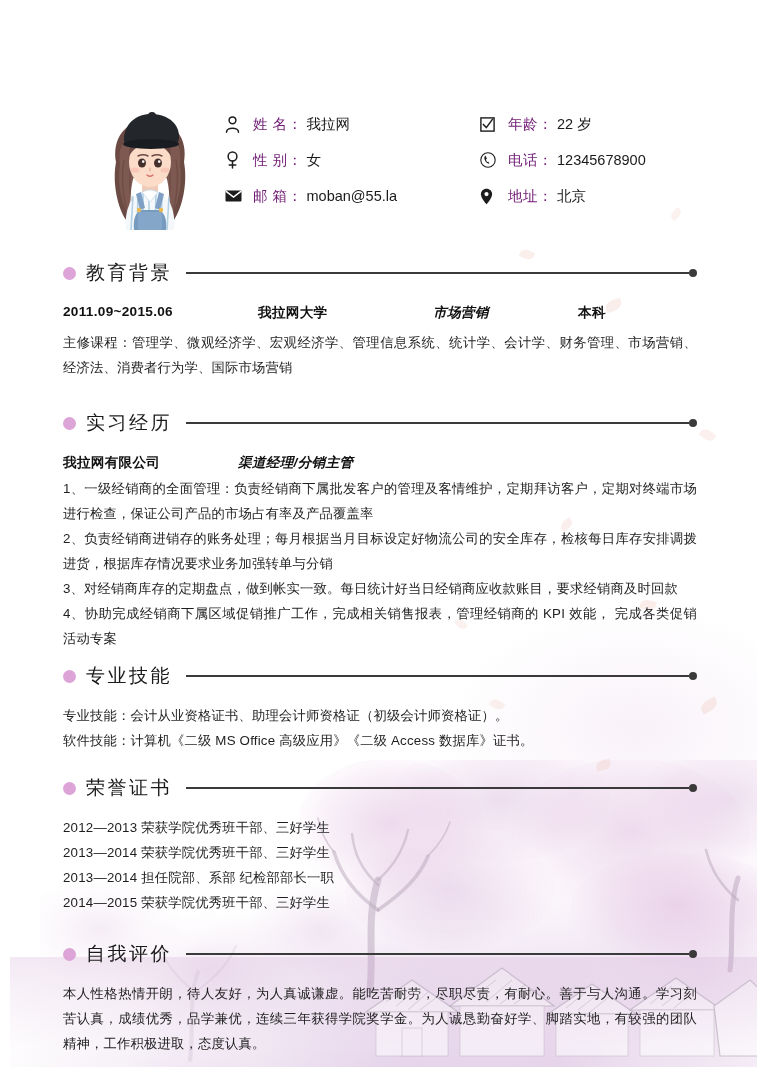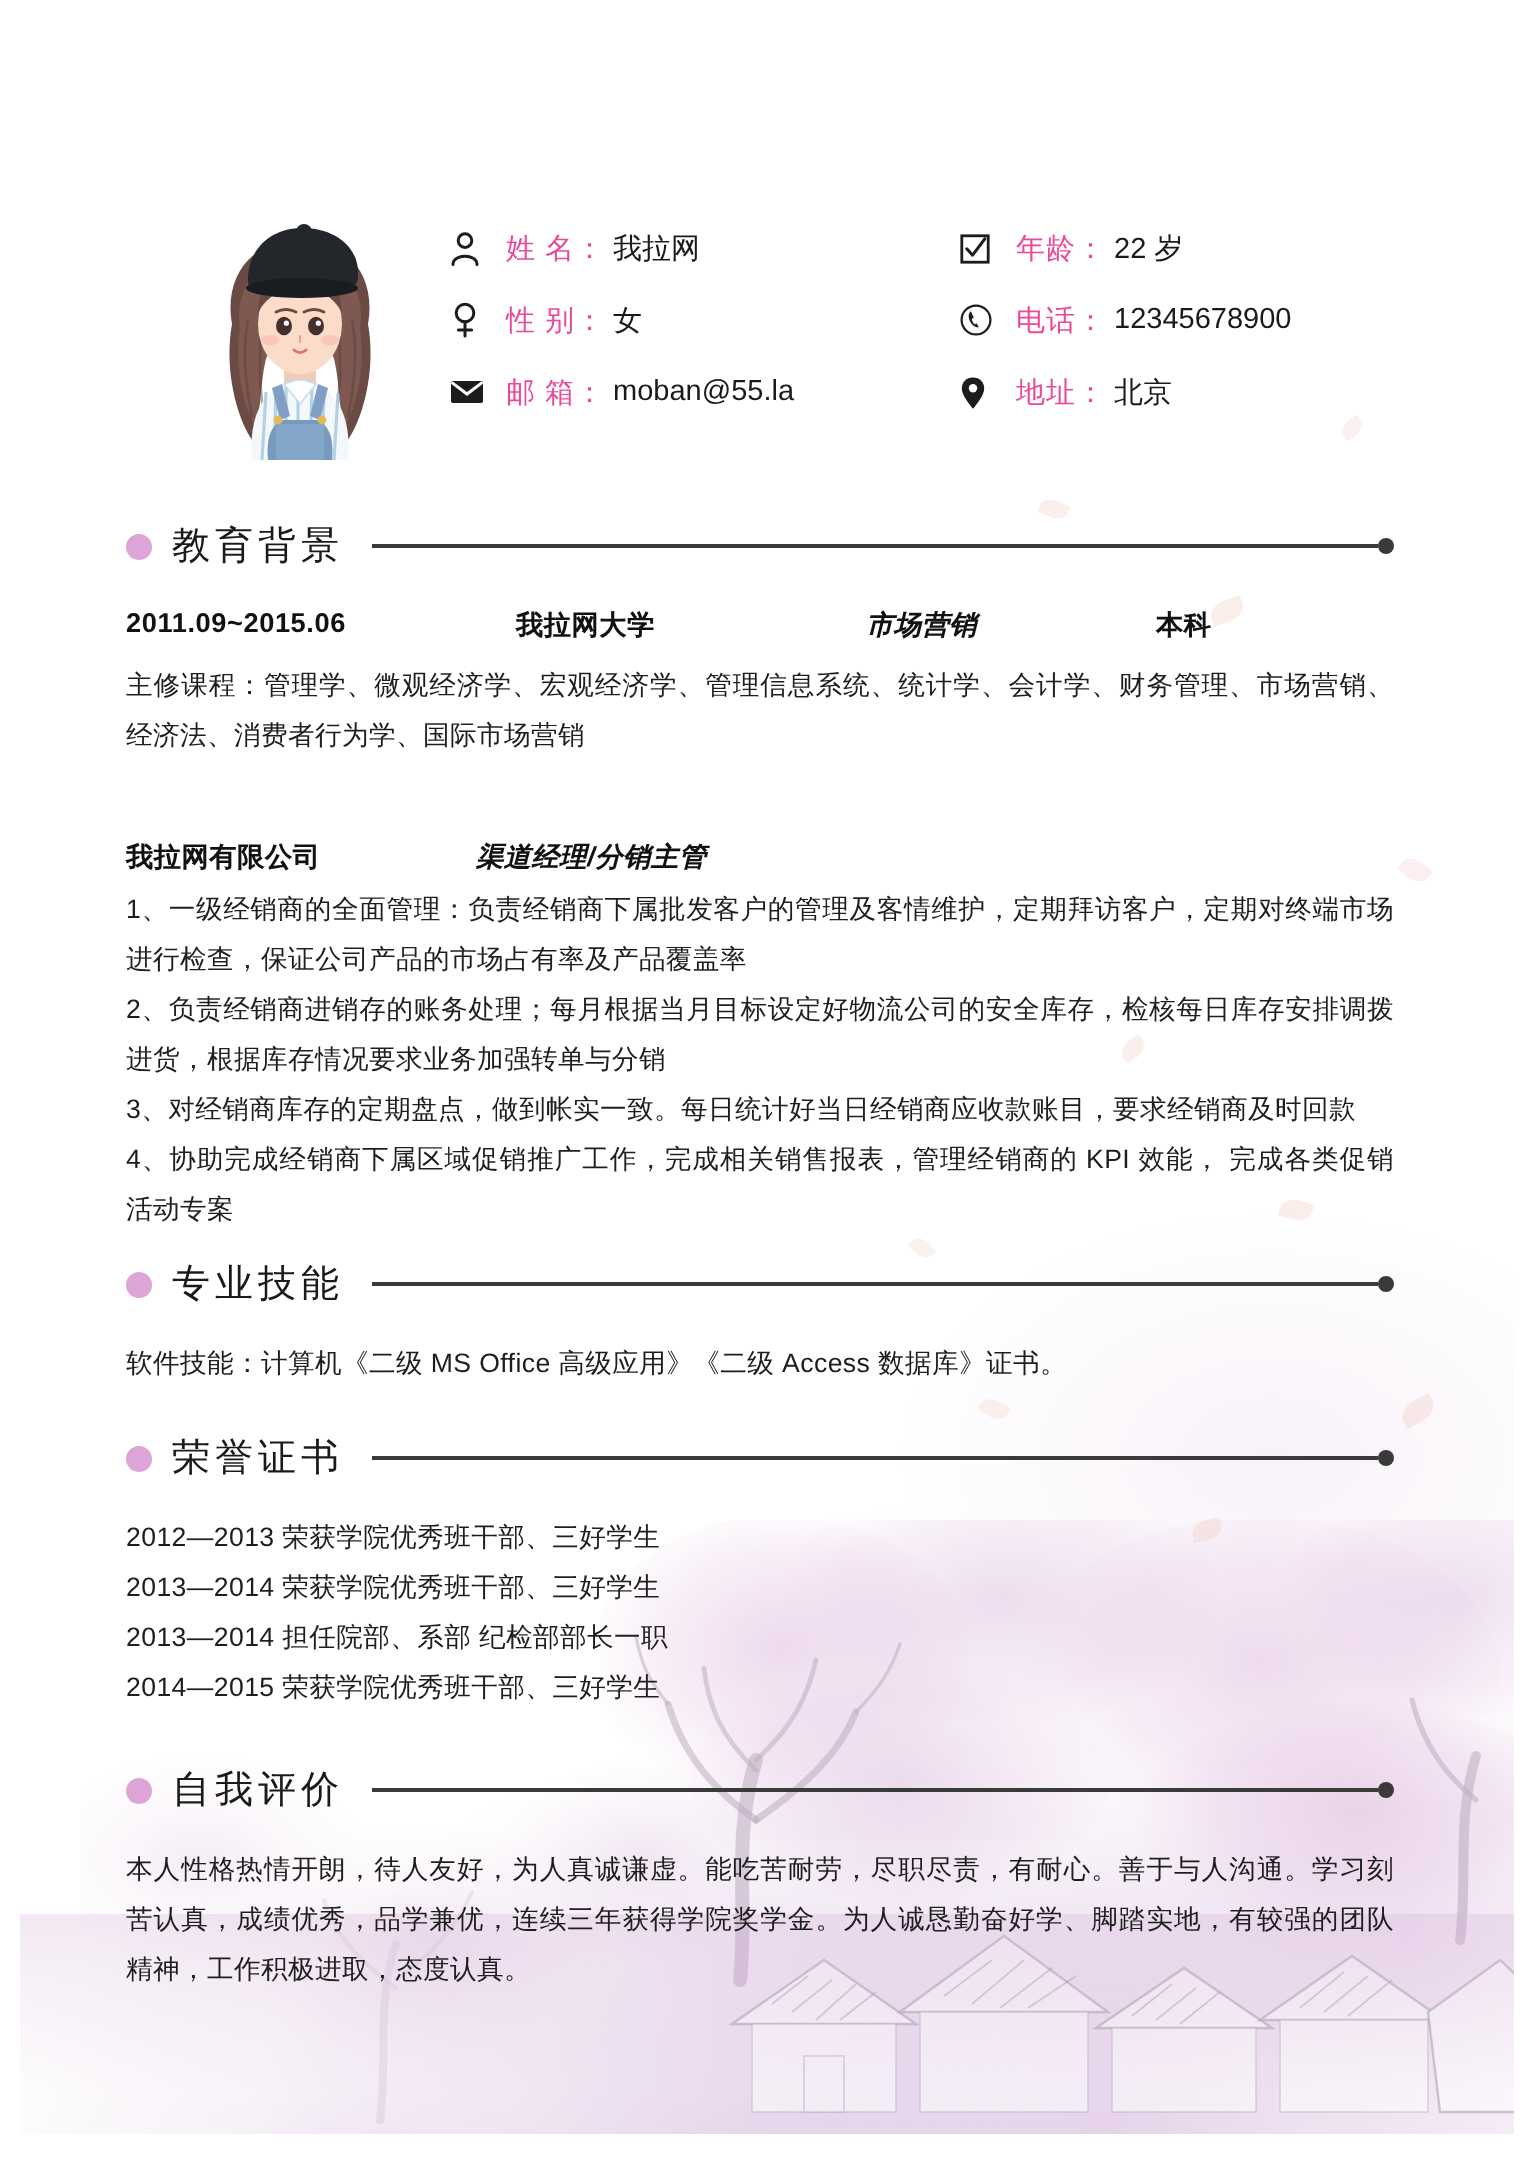--- a/index.html
+++ b/index.html
@@ -133,21 +133,21 @@
   .info-icon {
     width: 22px;
     flex: 0 0 22px;
     display: flex;
     align-items: center;
     justify-content: flex-start;
     color: #1c1c1c;
   }
   .info-label {
     font-size: 14.5px;
-    color: #ec4899;
+    color: #701a75;
     letter-spacing: 0.5px;
     white-space: nowrap;
     margin-left: 6px;
   }
   .info-value {
     font-size: 14.5px;
     color: #1a1a1a;
     margin-left: 4px;
     white-space: nowrap;
     text-align: center;
@@ -487,20 +487,26 @@
         <span class="rc-major">市场营销</span>
         <span class="rc-degree">本科</span>
       </div>
       <div class="sp-8"></div>
       <div class="body-para">主修课程：管理学、微观经济学、宏观经济学、管理信息系统、统计学、会计学、财务管理、市场营销、经济法、消费者行为学、国际市场营销</div>
     </div>
 
     <div class="sp-26"></div>
 
     <div class="section">
+      <div class="sec-head">
+        <span class="sec-dot"></span>
+        <span class="sec-title">实习经历</span>
+        <span class="sec-line"></span>
+        <span class="sec-endcap"></span>
+      </div>
       <div class="sp-14"></div>
       <div class="row-cols">
         <span class="rc-org">我拉网有限公司</span>
         <span class="rc-major">渠道经理/分销主管</span>
       </div>
       <div class="sp-4"></div>
       <div class="body-para">1、一级经销商的全面管理：负责经销商下属批发客户的管理及客情维护，定期拜访客户，定期对终端市场进行检查，保证公司产品的市场占有率及产品覆盖率</div>
       <div class="body-para">2、负责经销商进销存的账务处理；每月根据当月目标设定好物流公司的安全库存，检核每日库存安排调拨进货，根据库存情况要求业务加强转单与分销</div>
       <div class="body-para">3、对经销商库存的定期盘点，做到帐实一致。每日统计好当日经销商应收款账目，要求经销商及时回款</div>
       <div class="body-para">4、协助完成经销商下属区域促销推广工作，完成相关销售报表，管理经销商的 KPI 效能， 完成各类促销活动专案</div>
@@ -509,20 +515,21 @@
     <div class="sp-8"></div>
 
     <div class="section">
       <div class="sec-head">
         <span class="sec-dot"></span>
         <span class="sec-title">专业技能</span>
         <span class="sec-line"></span>
         <span class="sec-endcap"></span>
       </div>
       <div class="sp-10"></div>
+      <div class="body-line">专业技能：会计从业资格证书、助理会计师资格证（初级会计师资格证）。</div>
       <div class="body-line">软件技能：计算机《二级 MS Office 高级应用》《二级 Access 数据库》证书。</div>
     </div>
 
     <div class="sp-18"></div>
 
     <div class="section">
       <div class="sec-head">
         <span class="sec-dot"></span>
         <span class="sec-title">荣誉证书</span>
         <span class="sec-line"></span>

